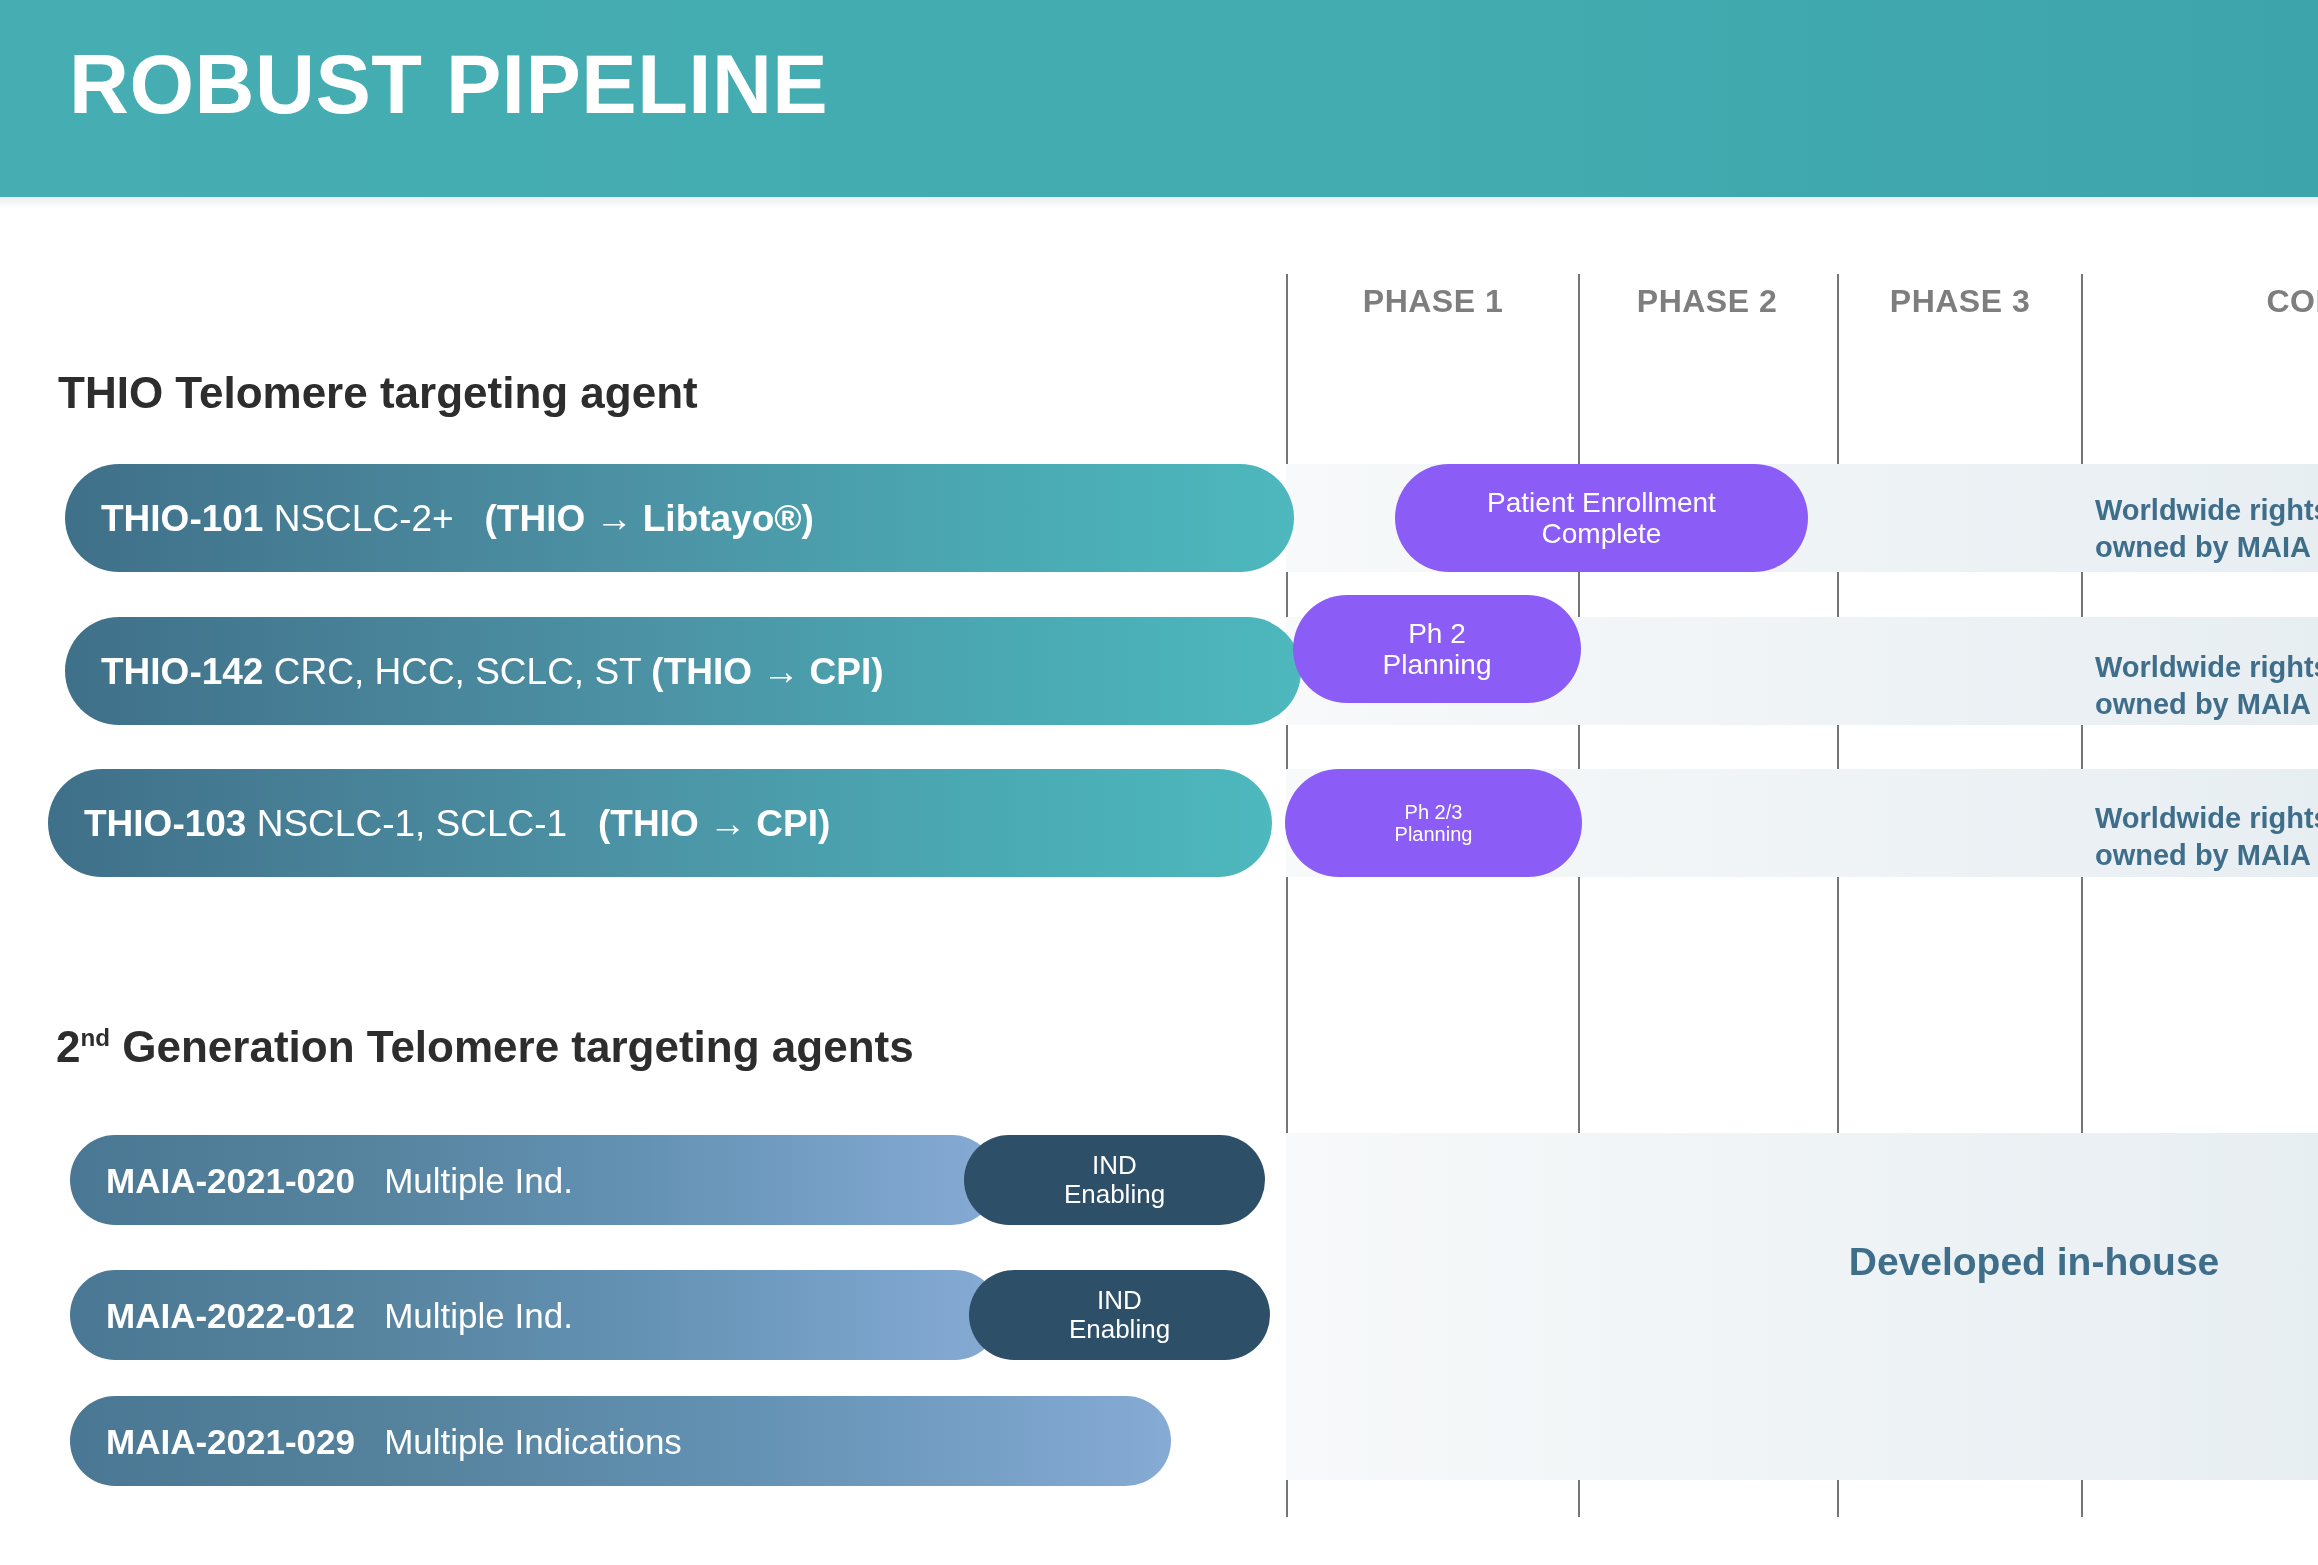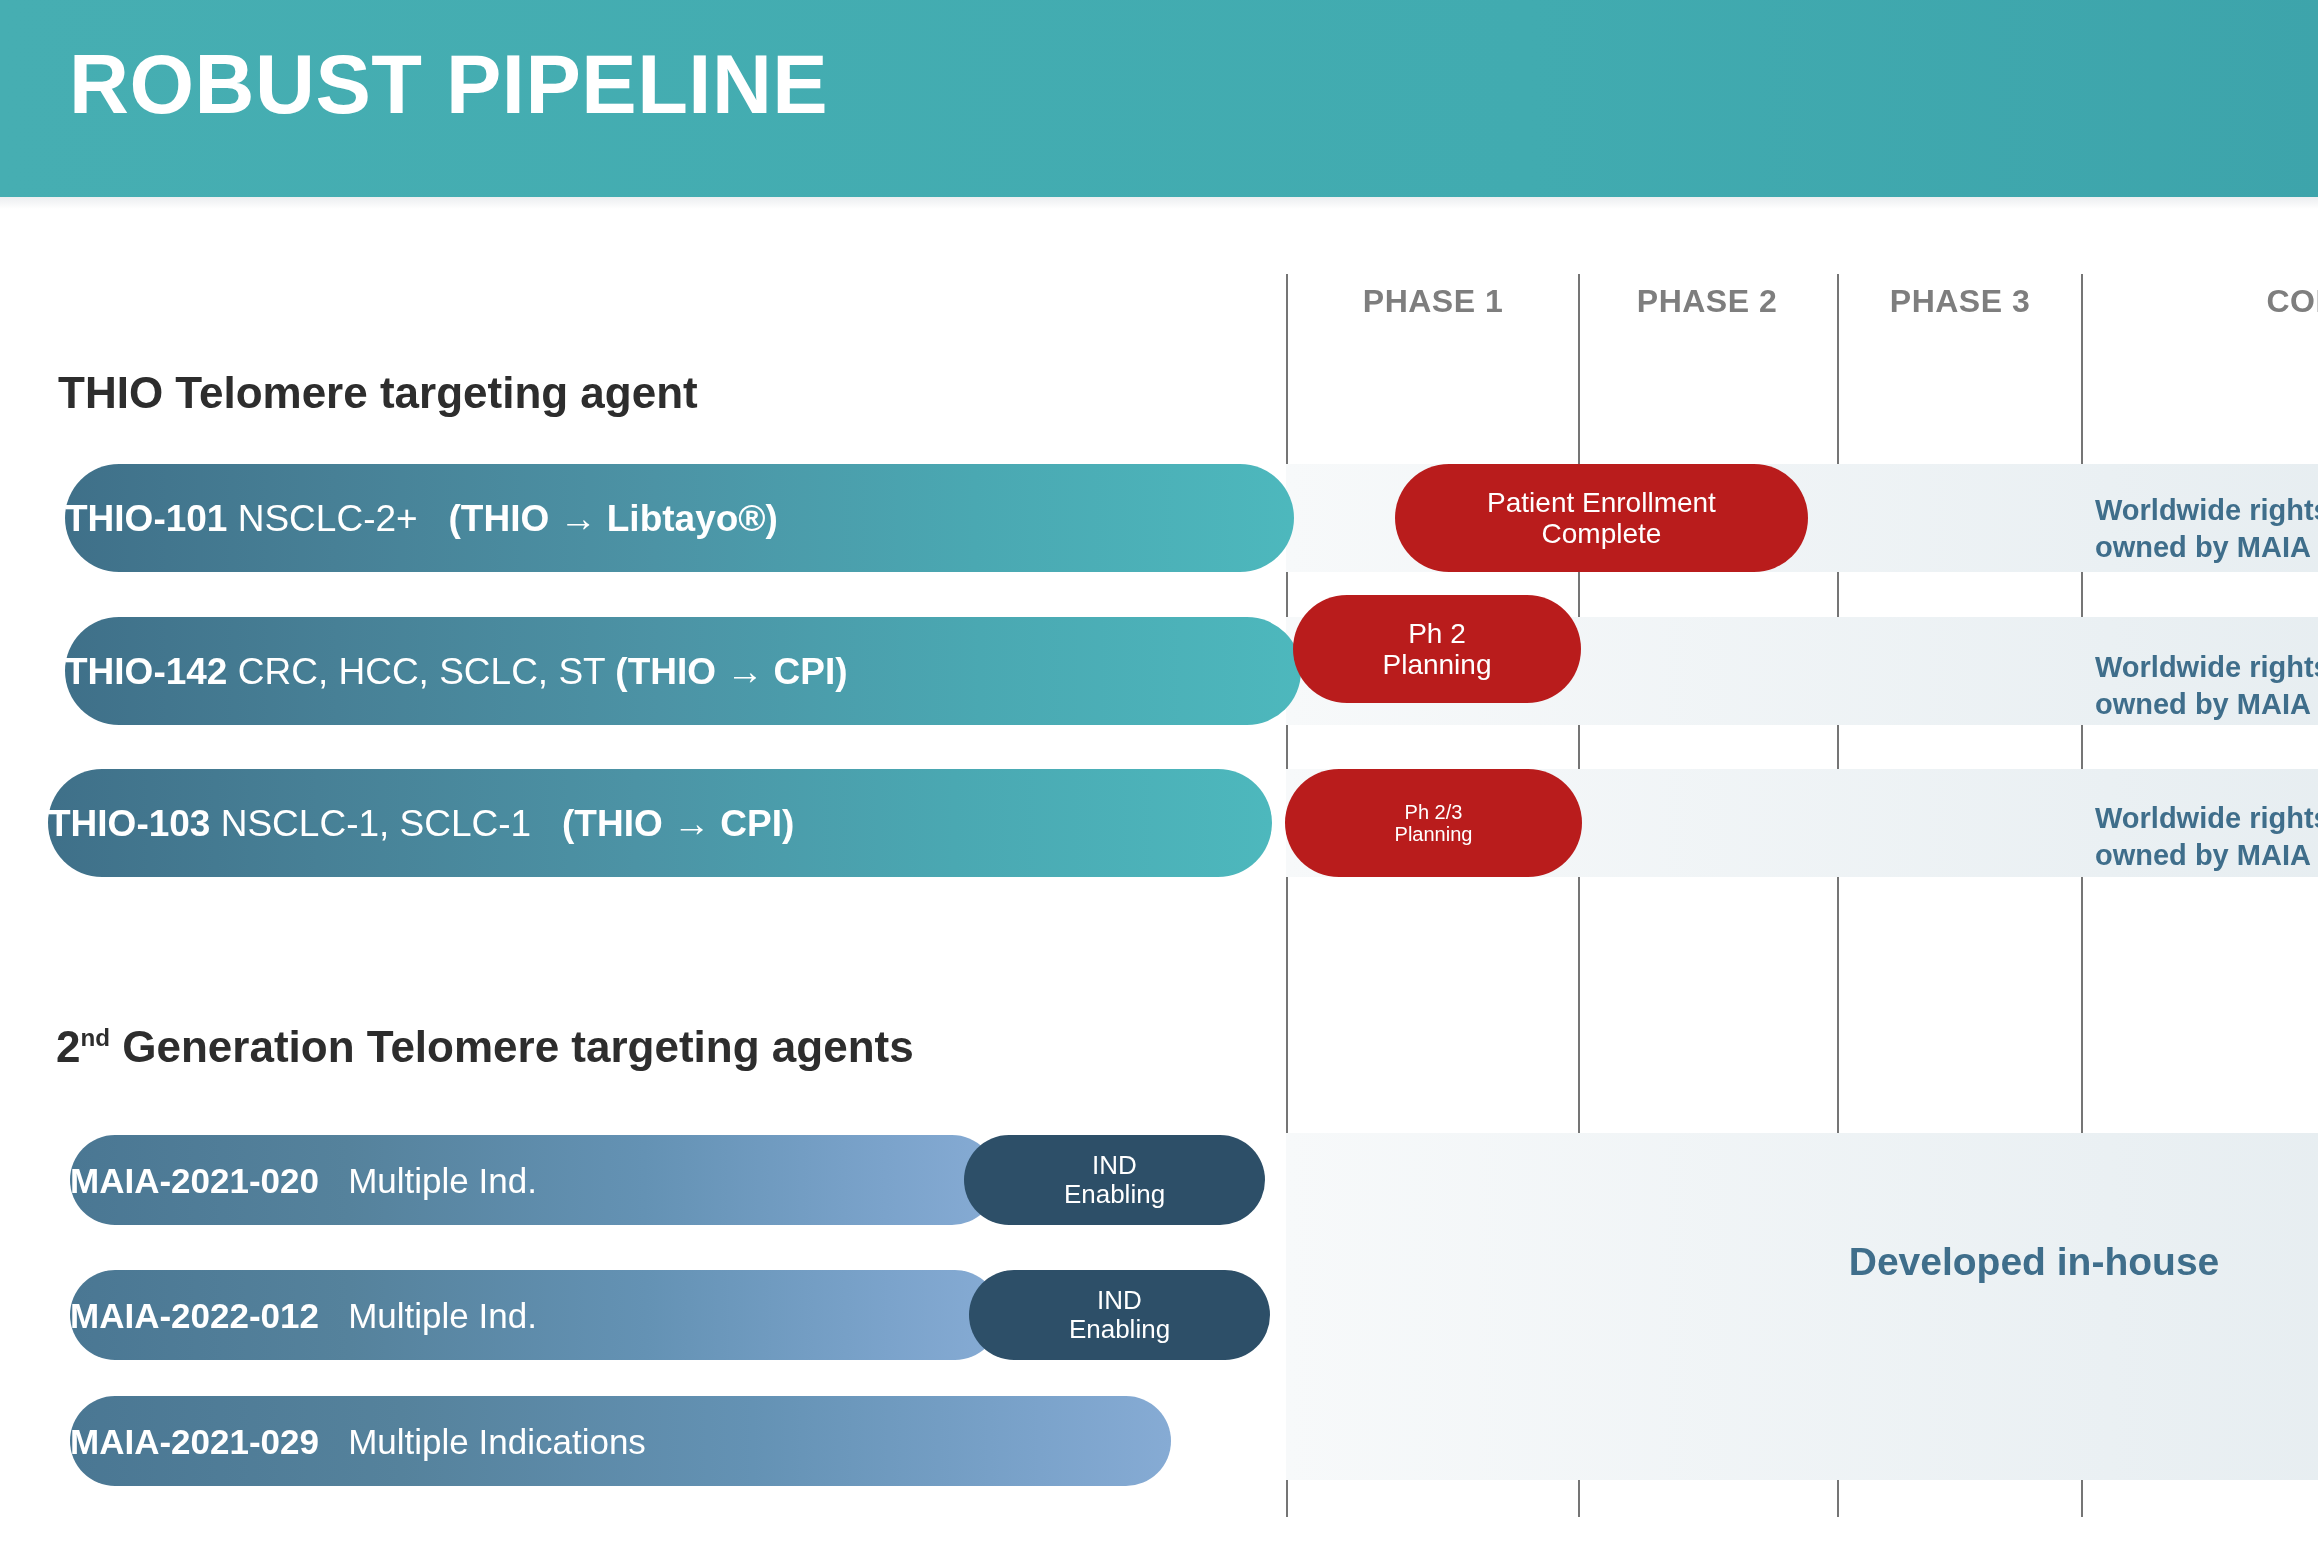--- a/index.html
+++ b/index.html
@@ -25,31 +25,31 @@
   
   .row-band{position:absolute;left:1286px;width:1496px;
     background:linear-gradient(90deg,#f8fafa 0%,#f2f5f6 45%,#e4ebef 100%);}
   .rights-band{position:absolute;width:1496px;left:1286px;
     background:linear-gradient(90deg,#f7f9fa 0%,#eaf0f3 55%,#e1e9ed 100%);
     border-top-right-radius:45px;border-bottom-right-radius:45px;}
 
   
   .bar{position:absolute;border-radius:463px;display:flex;align-items:center;
     box-sizing:border-box;color:#fff;white-space:nowrap;}
-  .bar .bar-text{font-size:37px;line-height:1;}
+  .bar .bar-text{padding-left:36px;font-size:37px;line-height:1;}
   .bar .code{font-weight:bold;}
   .bar .ind{font-weight:normal;}
   .bar .combo{font-weight:bold;}
   .bar-teal{background:linear-gradient(90deg,#3f7089 0%,#478096 22%,#4c93a5 48%,#4aa8b2 74%,#4db8bd 100%);}
   .bar-blue{background:linear-gradient(90deg,#4a7793 0%,#55829c 30%,#6492b4 62%,#7ba3cb 88%,#86abd4 100%);}
 
   
   .pill{position:absolute;border-radius:463px;display:flex;align-items:center;
     justify-content:center;text-align:center;color:#fff;line-height:1.12;box-sizing:border-box;}
-  .pill-teal{background:#b91c1c;}
+  .pill-teal{background:#8b5cf6;}
   .pill-navy{background:#2d4f68;}
 
   
   .rights-main{position:absolute;font-size:29px;font-weight:bold;color:#3f6e8b;line-height:1.28;}
   .inhouse{position:absolute;font-size:39px;font-weight:bold;color:#3f6e8b;
     line-height:1.32;text-align:center;width:1496px;left:1286px;}
 </style>
 </head>
 <body>
 

